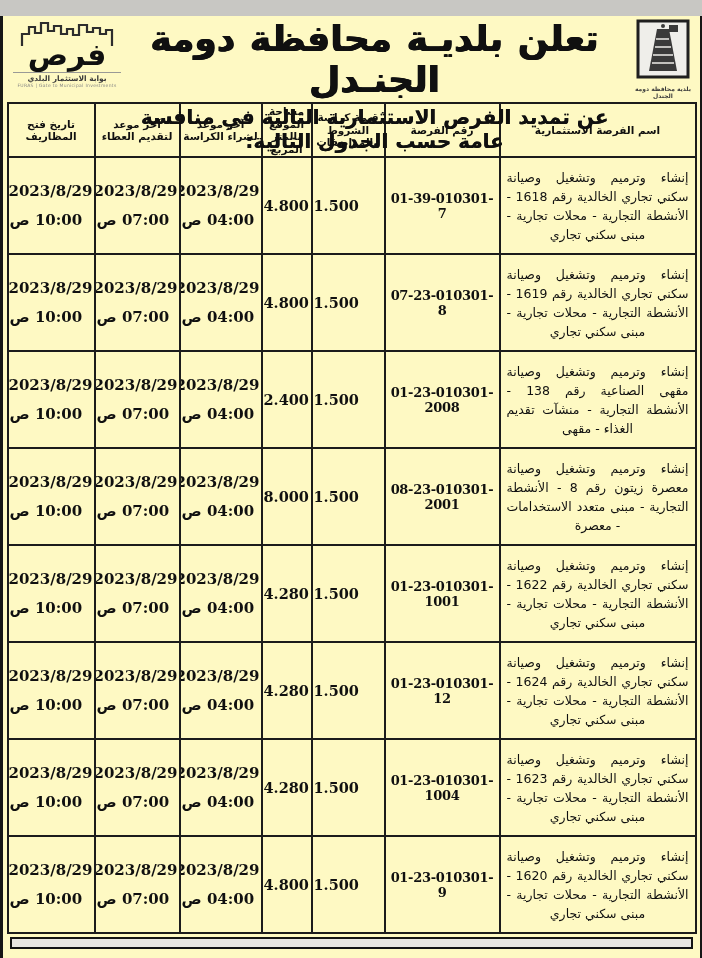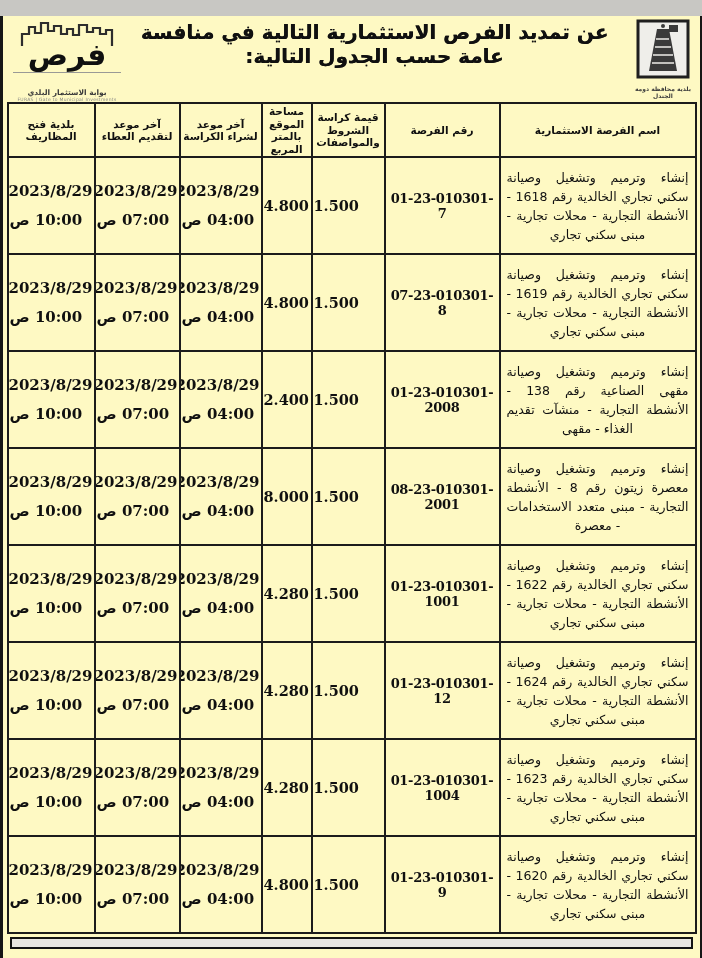--- a/index.html
+++ b/index.html
@@ -7,21 +7,21 @@
     position:relative;width:702px;height:958px;margin:16px auto;
     background:#fef9c3;box-sizing:border-box;
     border-left:3px solid #161616;border-right:2px solid #161616;
     font-family:"DejaVu Sans",sans-serif;color:#101010;overflow:hidden;
   }
   
   .hdr{position:relative;height:86px;}
   .furas{position:absolute;left:10px;top:4px;width:108px;text-align:center;}
   .furas .skyline{display:block;margin:0 auto;}
   .furas .wordmark{font-size:30px;font-weight:bold;line-height:1;letter-spacing:1px;margin-top:-6px;}
-  .furas .tagline{font-size:7.5px;font-weight:bold;color:#3a3a3a;margin-top:2px;border-top:1px solid #9a9a96;padding-top:15px;}
+  .furas .tagline{font-size:7.5px;font-weight:bold;color:#3a3a3a;margin-top:2px;border-top:1px solid #9a9a96;padding-top:1px;}
   .furas .tagline-en{font-size:4.5px;color:#8a8a86;letter-spacing:.3px;}
   .muni{position:absolute;right:6px;top:3px;width:62px;text-align:center;}
   .muni .caption{font-size:6px;font-weight:bold;color:#3c3c3c;margin-top:1px;line-height:1.1;filter:blur(.2px);}
   .titles{position:absolute;left:118px;right:72px;top:0;text-align:center;direction:rtl;}
   .title{
     font-size:36px;font-weight:bold;line-height:1.15;margin-top:2px;
     text-shadow:.6px 0 0 currentColor,-.6px 0 0 currentColor;
     word-spacing:2px;
   }
   .subtitle{font-size:20px;font-weight:bold;margin-top:4px;text-shadow:.3px 0 0 currentColor;}
@@ -55,20 +55,21 @@
     <div class="furas">
       <svg class="skyline" width="94" height="26" viewBox="0 0 94 26">
         <path d="M2,26 L2,14 L9,14 L9,7 L15,7 L15,13 L21,13 L21,3 L28,3 L28,11 L34,11 L34,6 L41,6 L41,14 L47,14 L47,9 L53,9 L53,15 L59,15 L59,5 L67,5 L67,12 L73,12 L73,8 L80,8 L80,14 L86,14 L86,10 L92,10 L92,26" fill="none" stroke="#2d2d2d" stroke-width="2.2"></path>
       </svg>
       <div class="wordmark" dir="rtl">فرص</div>
       <div class="tagline" dir="rtl">بوابة الاستثمار البلدي</div>
       <div class="tagline-en">FURAS | Gate to Municipal Investments</div>
     </div>
 
     <div class="titles">
+      <div class="title">تعلن بلديـة محافظة دومة الجنـدل</div>
       <div class="subtitle">عن تمديد الفرص الاستثمارية التالية في منافسة عامة حسب الجدول التالية:</div>
     </div>
 
     <div class="muni">
       <svg width="56" height="62" viewBox="0 0 56 62">
         <rect x="3" y="2" width="50" height="56" fill="#efeeea" stroke="#1f1f1f" stroke-width="3"></rect>
         <polygon points="22,10 34,10 42,52 14,52" fill="#3a3a3a"></polygon>
         <rect x="34" y="6" width="9" height="7" fill="#3a3a3a"></rect>
         <line x1="17" y1="44" x2="39" y2="44" stroke="#efeeea" stroke-width="1.5"></line>
         <line x1="18" y1="36" x2="38" y2="36" stroke="#efeeea" stroke-width="1.5"></line>
@@ -91,27 +92,27 @@
         <col style="width:87px">
     </colgroup>
     <thead>
       <tr>
         <th>اسم الفرصة الاستثمارية</th>
         <th>رقم الفرصة</th>
         <th>قيمة كراسة الشروط والمواصفات</th>
         <th>مساحة الموقع بالمتر المربع</th>
         <th>آخر موعد لشراء الكراسة</th>
         <th>آخر موعد لتقديم العطاء</th>
-        <th>بلدية فتح المظاريف</th>
+        <th>تاريخ فتح المظاريف</th>
       </tr>
     </thead>
     <tbody>
       <tr>
         <td class="name">إنشاء وترميم وتشغيل وصيانة سكني تجاري الخالدية رقم 1618 - الأنشطة التجارية - محلات تجارية - مبنى سكني تجاري</td>
-        <td class="num">01-23-010301-7</td>
+        <td class="num">01-39-010301-7</td>
         <td class="val">1.500</td>
         <td class="val">4.800</td>
         <td class="date">
             <div>2023/8/29</div>
             <div>04:00 ص</div>
           </td>
         <td class="date">
             <div>2023/8/29</div>
             <div>07:00 ص</div>
           </td>

